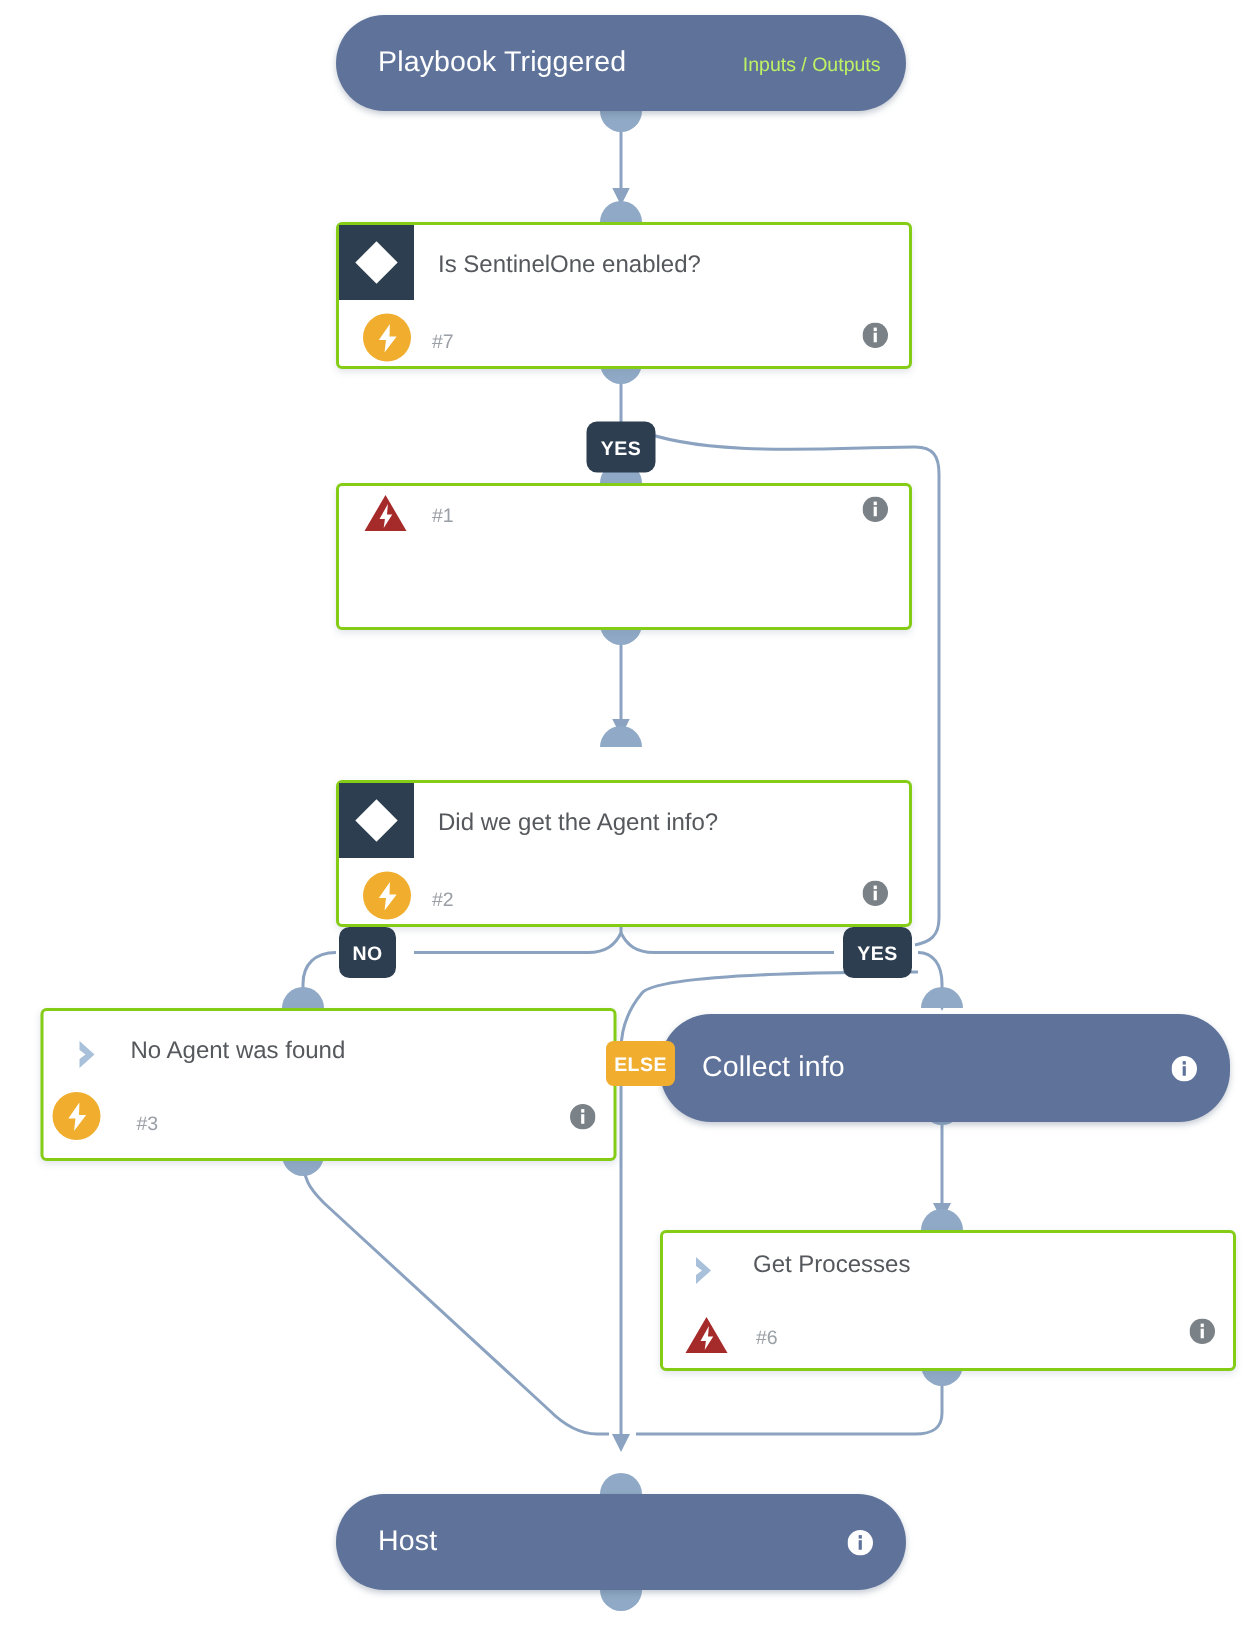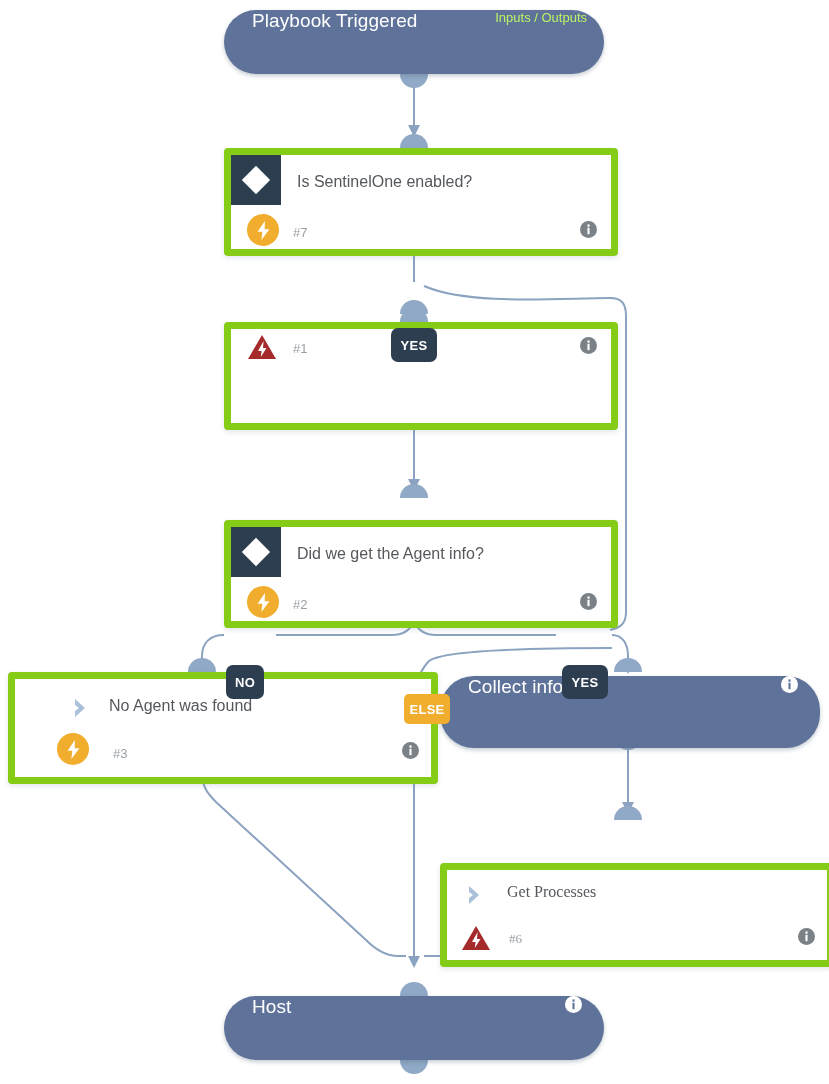--- a/index.html
+++ b/index.html
@@ -31,21 +31,21 @@
   
   .node {
     position: absolute;
     box-sizing: border-box;
   }
   .pill-node {
     background: #5f739a;
     border-radius: 34px;
     box-shadow: 0 2px 4px rgba(90,105,130,0.35);
     display: flex;
-    align-items: flex-start;
+    align-items: center;
     color: #ffffff;
   }
   .pill-title {
     font-size: 19px;
     color: #ffffff;
     margin-left: 28px;
     letter-spacing: 0.1px;
     white-space: nowrap;
   }
   .pill-sub {
@@ -58,21 +58,21 @@
   .pill-info {
     margin-left: auto;
     margin-right: 22px;
     display: flex;
     align-items: center;
   }
 
   
   .card-node {
     background: #ffffff;
-    border: 7px solid #84cc16;
+    border: 2px solid #84cc16;
     border-radius: 4px;
     box-shadow: 0 2px 5px rgba(120,135,160,0.22);
     overflow: visible;
     position: absolute;
     text-align: right;
   }
   .card-top {
     position: relative;
     height: 58px;
   }
@@ -160,21 +160,21 @@
     align-items: center;
     justify-content: center;
     font-size: 13px;
     font-weight: bold;
     color: #ffffff;
     border-radius: 7px;
     height: 34px;
     box-sizing: border-box;
     letter-spacing: 0.3px;
   }
-  .badge-dark { background: #2d3e50; margin-top: 47px; }
+  .badge-dark { background: #2d3e50; }
   .badge-else { background: #f0ad2e; border-radius: 5px; }
 </style>
 </head>
 <body>
 
 <div id="canvas">
 
   <svg class="edges" viewBox="0 0 829 1084" width="829" height="1084">
     <defs>
       <marker id="arrow" viewBox="0 0 10 10" refX="5" refY="5" markerWidth="6" markerHeight="6" orient="auto-start-reverse">
@@ -319,21 +319,21 @@
       <div class="card-info">
         <svg width="17" height="17" viewBox="0 0 16 16">
           <circle cx="8" cy="8" r="8" fill="#7b8287"></circle>
           <rect x="7" y="6.4" width="2" height="6" fill="#ffffff"></rect>
           <rect x="7" y="3.2" width="2" height="2.2" fill="#ffffff"></rect>
         </svg>
       </div>
     </div>
   </div>
 
-  <div class="card-node" style="left:8px; top:672px; width:380px; height:98px;padding-left:36px;">
+  <div class="card-node" style="left:27px; top:672px; width:380px; height:98px;">
     <div class="card-top">
       <div class="chevron-wrap" style="left:20px; top:18px;">
         <svg width="22" height="22" viewBox="0 0 22 22">
           <path d="M4 2 L14 11 L4 20 L4 14 L8 11 L4 8 Z" fill="#a9c0da"></path>
         </svg>
       </div>
       <div class="card-title" style="left:58px;">No Agent was found</div>
     </div>
     <div class="card-bottom">
       <div class="bolt-circle" style="left:6px; bottom:8px;">
@@ -356,21 +356,21 @@
     <span class="pill-title">Collect info</span>
     <span class="pill-info">
       <svg width="17" height="17" viewBox="0 0 16 16">
         <circle cx="8" cy="8" r="8" fill="#ffffff"></circle>
         <rect x="7" y="6.4" width="2" height="6" fill="#5f739a"></rect>
         <rect x="7" y="3.2" width="2" height="2.2" fill="#5f739a"></rect>
       </svg>
     </span>
   </div>
 
-  <div class="card-node" style="left:440px; top:863px; width:380px; height:90px;font-family:Liberation Serif, serif;">
+  <div class="card-node" style="left:440px; top:820px; width:380px; height:90px;">
     <div class="card-top" style="height:52px;">
       <div class="chevron-wrap" style="left:18px; top:14px;">
         <svg width="22" height="22" viewBox="0 0 22 22">
           <path d="M4 2 L14 11 L4 20 L4 14 L8 11 L4 8 Z" fill="#a9c0da"></path>
         </svg>
       </div>
       <div class="card-title" style="left:60px; top:13px;">Get Processes</div>
     </div>
     <div class="card-bottom">
       <div class="warn-tri" style="left:14px; bottom:6px;">

